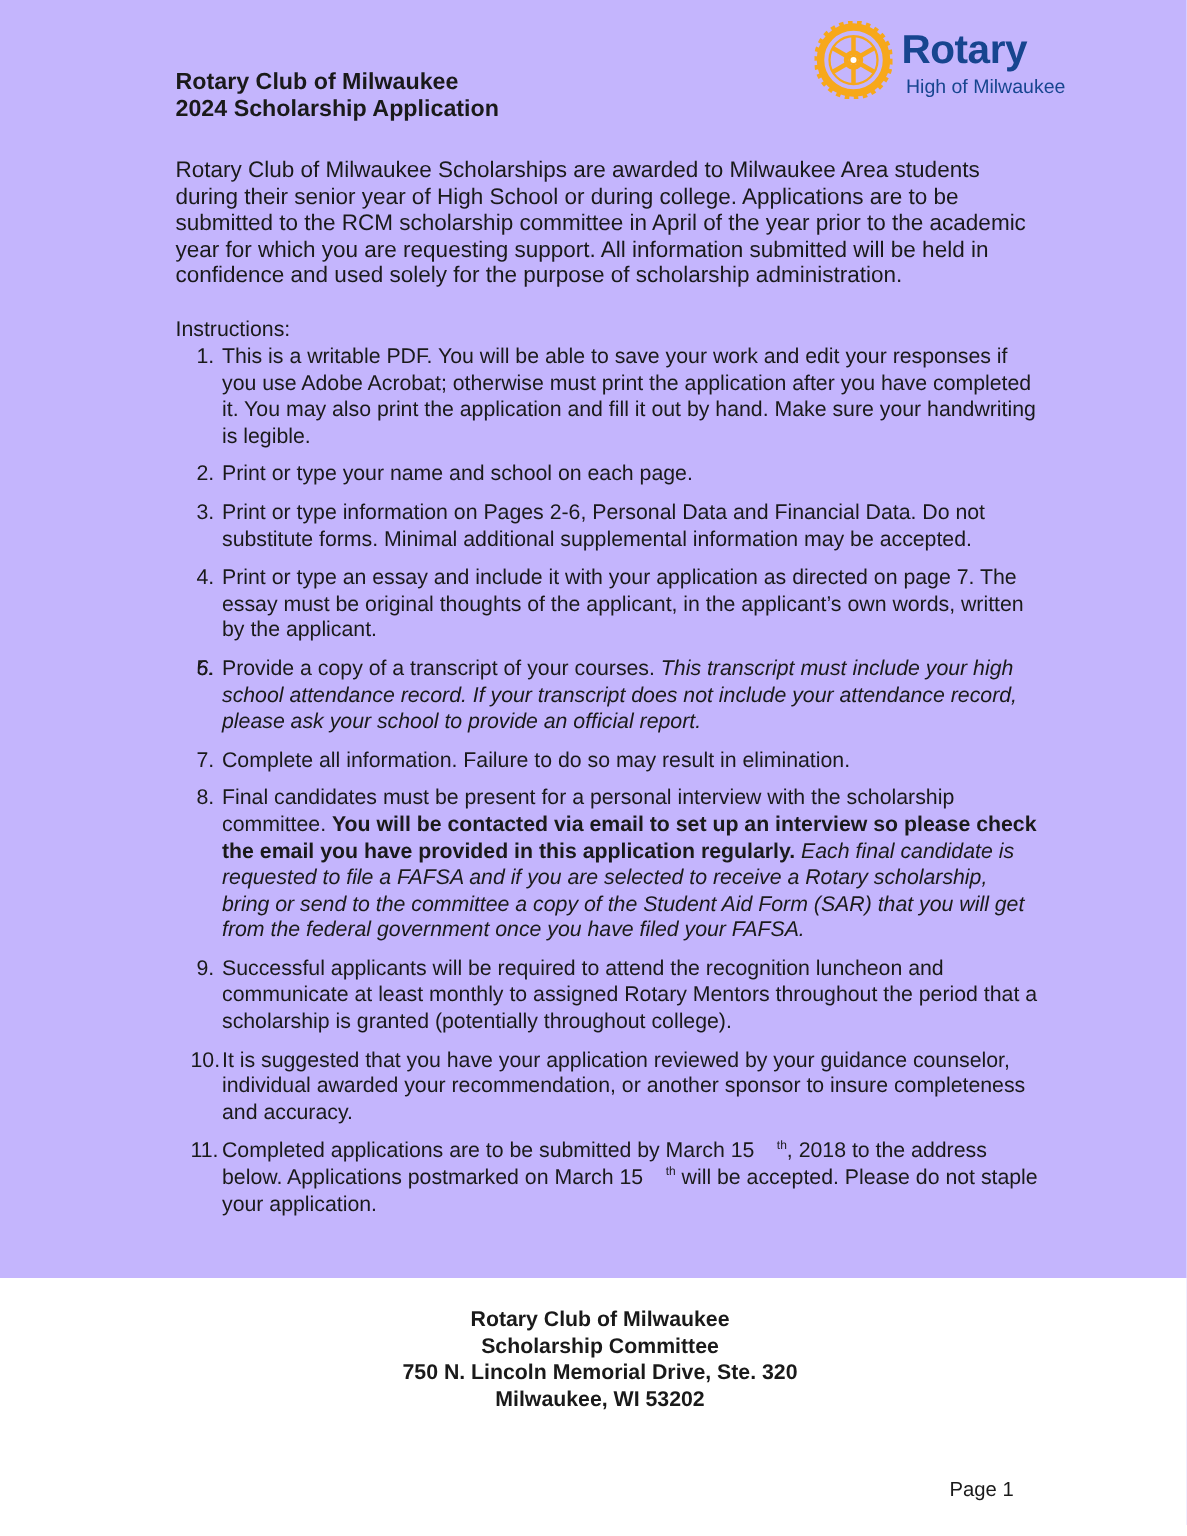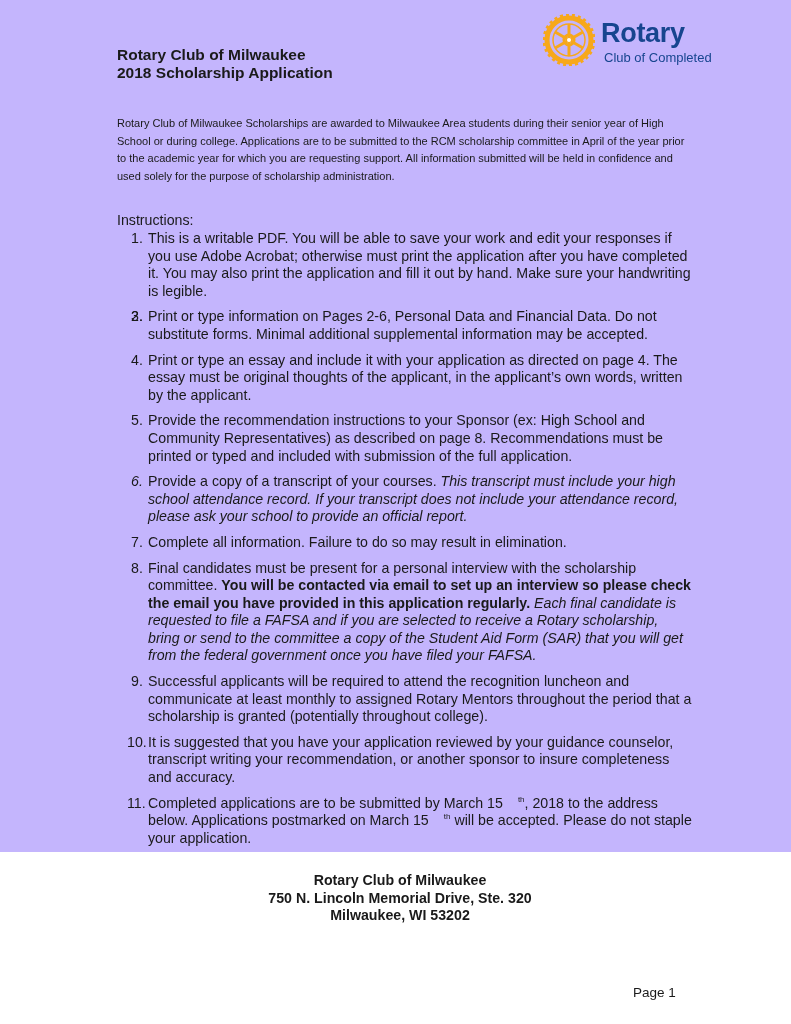--- a/index.html
+++ b/index.html
@@ -6,114 +6,115 @@
     body { width: 791px; height: 1024px; position: relative; overflow: hidden;
       font-family: "Liberation Sans", sans-serif; color: #1a1a1a; }
     .page { position: absolute; left: 0; top: 0; width: 791px; height: 852px; background: #c4b5fd; }
 
     .hdr-title { position: absolute; left: 117px; top: 46px; font-weight: bold; font-size: 15.5px; line-height: 18px; }
     .logo { position: absolute; left: 543px; top: 14px; width: 170px; height: 56px; }
     .logo-wheel { position: absolute; left: 0; top: 0; width: 52px; height: 52px; }
     .logo-word { position: absolute; left: 58px; top: 4px; font-weight: bold; font-size: 27px; line-height: 30px; color: #17458f; letter-spacing: -0.3px; }
     .logo-sub { position: absolute; left: 61px; top: 36px; font-size: 13px; line-height: 15px; color: #17458f; }
 
-    .intro { position: absolute; left: 117px; top: 115px; width: 570px; font-size: 11px; line-height: 17.6px; }
+    .intro { position: absolute; left: 117px; top: 105px; width: 570px; font-size: 15px; line-height: 17.6px; }
     .instr-label { position: absolute; left: 117px; top: 212px; font-size: 14.2px; line-height: 17.6px; }
 
     .list { position: absolute; left: 117px; top: 230px; width: 575px; margin: 0; padding: 0; list-style: none; }
     .item { position: relative; padding-left: 31px; font-size: 14.2px; line-height: 17.6px; }
     .num { position: absolute; left: 14px; top: 0; }
     .i { font-style: italic; }
     .b { font-weight: bold; text-align: center; }
     sup { font-size: 8px; line-height: 0; vertical-align: super; margin-left: 15px; }
 
     .address { position: absolute; left: 200px; top: 872px; width: 400px; text-align: center; font-weight: bold; font-size: 14.2px; line-height: 17.6px; }
     .pagenum { position: absolute; left: 633px; top: 961px; font-size: 13.5px; line-height: 16px; margin-top: 24px; }
   </style>
 </head>
 <body>
 
 <div class="page">
 
   <div class="hdr-title">
     <div>Rotary Club of Milwaukee</div>
-    <div>2018 Scholarship Application</div>
+    <div>2024 Scholarship Application</div>
   </div>
 
   <div class="logo">
     <svg class="logo-wheel" viewBox="0 0 52 52">
       <g fill="none" stroke="#f7a81b">
         <circle cx="26" cy="26" r="22" stroke-width="5"></circle>
         <circle cx="26" cy="26" r="16" stroke-width="1.5"></circle>
         <circle cx="26" cy="26" r="5" stroke-width="3"></circle>
         <g stroke-width="3">
           <line x1="26" y1="10" x2="26" y2="42"></line>
           <line x1="12.1" y1="18" x2="39.9" y2="34"></line>
           <line x1="12.1" y1="34" x2="39.9" y2="18"></line>
         </g>
         <g stroke-width="3" stroke-dasharray="3 3">
           <circle cx="26" cy="26" r="25"></circle>
         </g>
       </g>
       <circle cx="26" cy="26" r="2" fill="#ffffff"></circle>
     </svg>
     <div class="logo-word">Rotary</div>
-    <div class="logo-sub">Club of Completed</div>
+    <div class="logo-sub">High of Milwaukee</div>
   </div>
 
   <div class="intro">Rotary Club of Milwaukee Scholarships are awarded to Milwaukee Area students during their senior year of High School or during college.  Applications are to be submitted to the RCM scholarship committee in April of the year prior to the academic year for which you are requesting support.  All information submitted will be held in confidence and used solely for the purpose of scholarship administration.</div>
 
   <div class="instr-label">Instructions:</div>
 
   <ol class="list">
     <li class="item" style="margin-bottom:8px;">
       <span class="num">1.</span>
       <span>This is a writable PDF. You will be able to save your work and edit your responses if you use Adobe Acrobat; otherwise must print the application after you have completed it. You may also print the application and fill it out by hand. Make sure your handwriting is legible.</span>
     </li>
     <li class="item" style="margin-bottom:8px;">
       <span class="num">2.</span>
+      <span>Print or type your name and school on each page.</span>
     </li>
     <li class="item" style="margin-bottom:8px;">
       <span class="num">3.</span>
       <span>Print or type information on Pages 2-6, Personal Data and Financial Data. Do not substitute forms. Minimal additional supplemental information may be accepted.</span>
     </li>
     <li class="item" style="margin-bottom:8px;">
       <span class="num">4.</span>
-      <span>Print or type an essay and include it with your application as directed on page 4. The essay must be original thoughts of the applicant, in the applicant’s own words, written by the applicant.</span>
+      <span>Print or type an essay and include it with your application as directed on page 7. The essay must be original thoughts of the applicant, in the applicant’s own words, written by the applicant.</span>
     </li>
     <li class="item" style="margin-bottom:8px;">
       <span class="num">5.</span>
-      <span>Provide the recommendation instructions to your Sponsor (ex: High School and Community Representatives) as described on page 8. Recommendations must be printed or typed and included with submission of the full application.</span>
     </li>
     <li class="item" style="margin-bottom:8px;">
       <span class="num i">6.</span>
       <span>Provide a copy of a transcript of your courses. </span><span class="i">This transcript must include your high school attendance record. If your transcript does not include your attendance record, please ask your school to provide an official report.</span>
     </li>
     <li class="item" style="margin-bottom:8px;">
       <span class="num">7.</span>
       <span>Complete all information. Failure to do so may result in elimination.</span>
     </li>
     <li class="item" style="margin-bottom:8px;">
       <span class="num">8.</span>
       <span>Final candidates must be present for a personal interview with the scholarship committee. </span><span class="b">You will be contacted via email to set up an interview so please check the email you have provided in this application regularly.</span><span class="i"> Each final candidate is requested to file a FAFSA and if you are selected to receive a Rotary scholarship, bring or send to the committee a copy of the Student Aid Form (SAR) that you will get from the federal government once you have filed your FAFSA.</span>
     </li>
     <li class="item" style="margin-bottom:8px;">
       <span class="num">9.</span>
       <span>Successful applicants will be required to attend the recognition luncheon and communicate at least monthly to assigned Rotary Mentors throughout the period that a scholarship is granted (potentially throughout college).</span>
     </li>
     <li class="item" style="margin-bottom:8px;">
       <span class="num" style="left:10px;">10.</span>
-      <span>It is suggested that you have your application reviewed by your guidance counselor, transcript writing your recommendation, or another sponsor to insure completeness and accuracy.</span>
+      <span>It is suggested that you have your application reviewed by your guidance counselor, individual awarded your recommendation, or another sponsor to insure completeness and accuracy.</span>
     </li>
     <li class="item">
       <span class="num" style="left:10px;">11.</span>
       <span>Completed applications are to be submitted by March 15</span><sup>th</sup><span>, 2018 to the address below. Applications postmarked on March 15</span><sup>th</sup><span> will be accepted. Please do not staple your application.</span>
     </li>
   </ol>
 
   <div class="address">
     <div>Rotary Club of Milwaukee</div>
+    <div>Scholarship Committee</div>
     <div>750 N. Lincoln Memorial Drive, Ste. 320</div>
     <div>Milwaukee, WI  53202</div>
   </div>
 
   <div class="pagenum">Page 1</div>
 </div>
 
 </body></html>

